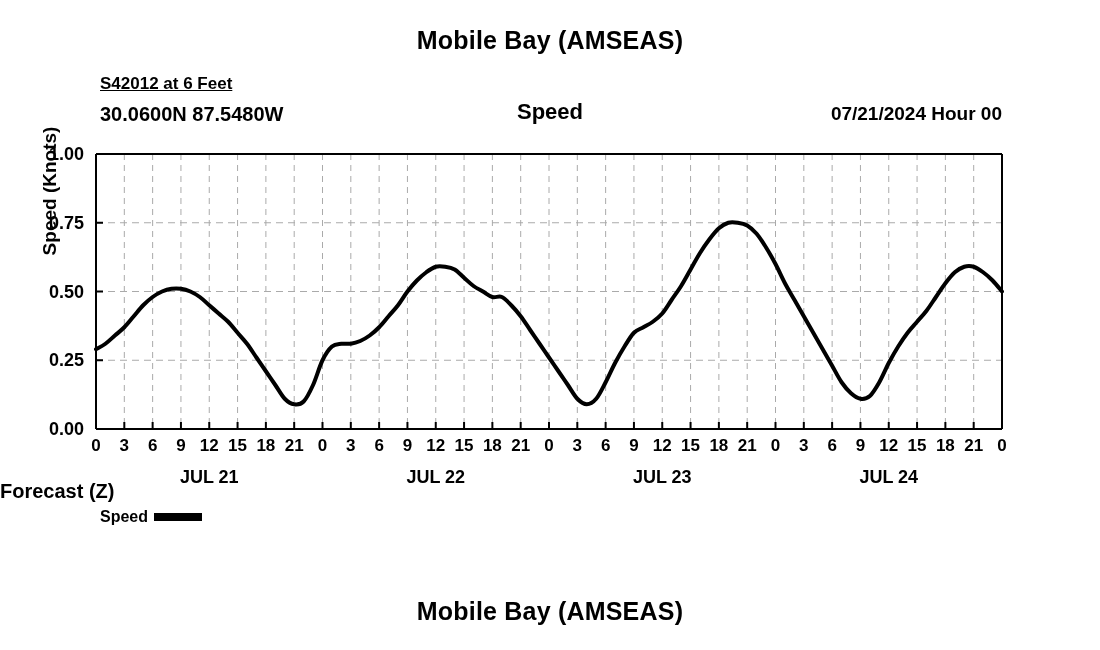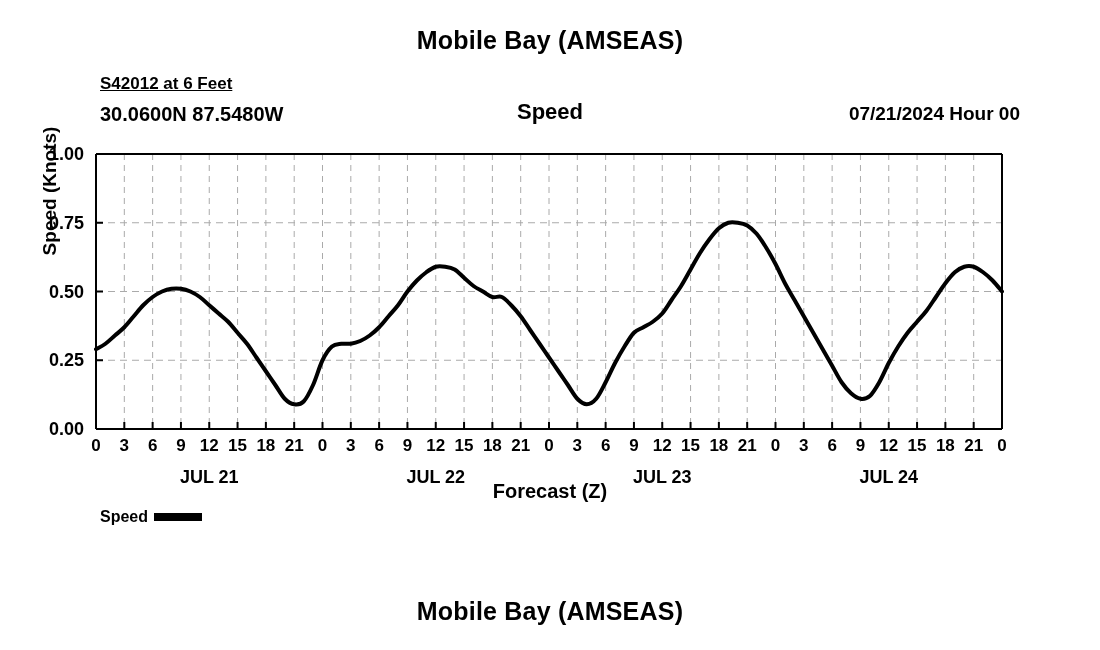--- a/index.html
+++ b/index.html
@@ -60,41 +60,41 @@
     top: 99px;
     left: 0;
     width: 1100px;
     text-align: center;
     font-size: 22px;
     font-weight: bold;
   }
   .datestamp {
     position: absolute;
     top: 103px;
-    right: 80px;
+    right: 98px;
     font-size: 19px;
     font-weight: bold;
   }
   .ylabel {
     position: absolute;
     left: -60px;
     top: 180px;
     width: 220px;
     text-align: center;
     font-size: 19px;
     font-weight: bold;
     transform: rotate(-90deg);
     transform-origin: center center;
   }
   .xlabel {
     position: absolute;
     top: 480px;
     left: 0;
     width: 1100px;
-    text-align: center;
+    text-align: left;
     font-size: 20px;
     font-weight: bold;
   }
   .plot-wrap {
     position: absolute;
     left: 0;
     top: 0;
     width: 1100px;
     height: 650px;
   }

